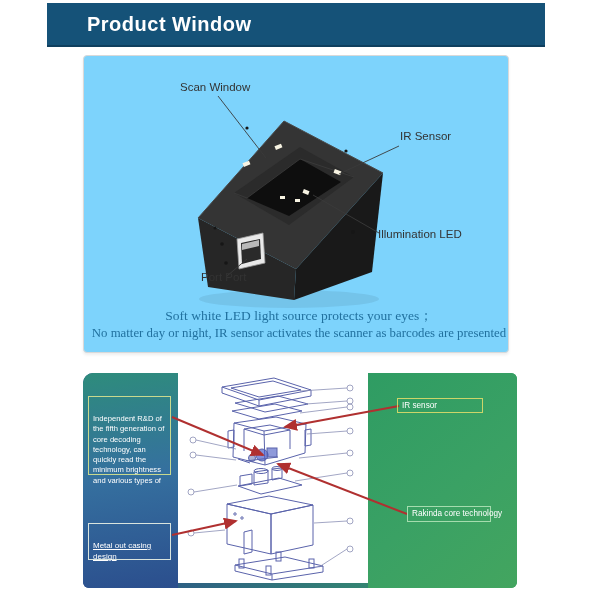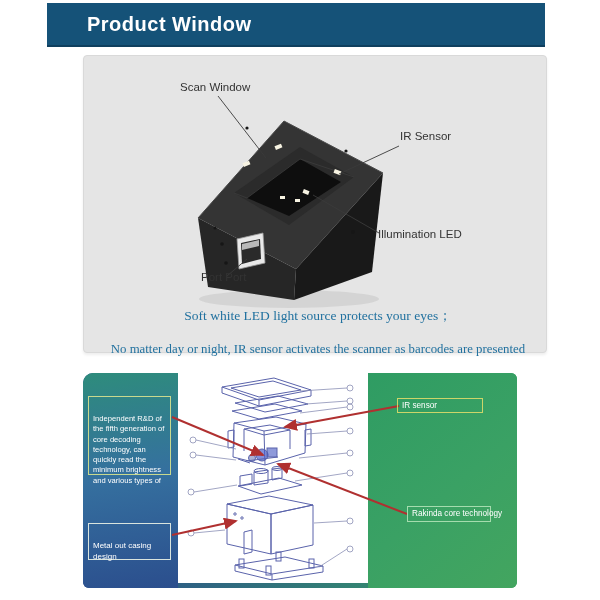--- a/index.html
+++ b/index.html
@@ -11,33 +11,33 @@
   .header-bar{
     position:absolute;left:47px;top:3px;width:498px;height:44px;
     background:#155278;border-bottom:2px solid #0f3f5e;box-sizing:border-box;
   }
   .header-bar .title{
     display:block;padding-left:40px;line-height:42px;color:#ffffff;
     font-size:20px;font-weight:bold;letter-spacing:.5px;
   }
   
   .photo-card{
-    position:absolute;left:83px;top:55px;width:464px;height:298px;
-    background:#e5e5e5;border:1px solid #d9d9d9;border-radius:4px;
+    position:absolute;left:83px;top:55px;width:426px;height:298px;
+    background:#7dd3fc;border:1px solid #d9d9d9;border-radius:4px;
     box-shadow:0 2px 3px rgba(0,0,0,.07);box-sizing:border-box;
   }
   .photo-card svg{position:absolute;left:0;top:0;}
   .pc-label{
     position:absolute;font-size:11.5px;color:#333333;white-space:nowrap;
   }
   .caption{
     position:absolute;left:3px;width:100%;text-align:center;color:#21719f;font-family:Liberation Serif, serif;
   }
   .caption.l1{top:251px;font-size:13.5px;}
-  .caption.l2{top:270px;font-size:12.8px;margin-top:16px;}
+  .caption.l2{top:270px;font-size:12.8px;}
   
   .exploded{
     position:absolute;left:83px;top:373px;width:434px;height:215px;
     background:linear-gradient(to right,#2b4e8d,#38a164);
     border-radius:10px 6px 6px 6px;overflow:hidden;
   }
   .panel-left{
     position:absolute;left:0;top:0;width:95px;height:100%;
     background:linear-gradient(172deg,#2e8c7c 0%,#35709f 48%,#2b4e8d 100%);
   }
@@ -47,21 +47,21 @@
   }
   .strip{
     position:absolute;left:95px;top:0;width:190px;height:210px;background:#ffffff;
   }
   .arrows{position:absolute;left:0;top:0;z-index:3;}
   .callout{
     position:absolute;z-index:4;color:#ffffff;box-sizing:border-box;
     font-size:7.6px;line-height:1.35;padding:17px 4px;
   }
   .callout.rd{left:5px;top:23px;width:83px;height:79px;border:1px solid #c8d98e;}
-  .callout.metal{left:5px;top:150px;width:83px;height:37px;border:1px solid #d9e4de;font-size:8px;}
+  .callout.metal{left:5px;top:150px;width:83px;height:37px;border:1px solid #d9e4de;font-size:8px;text-decoration:underline;}
   .callout.ir{left:314px;top:25px;width:86px;height:15px;border:1px solid #ccd569;font-size:8.2px;line-height:13px;padding:0 4px;}
   .callout.rak{left:324px;top:133px;width:84px;height:16px;border:1px solid #a5dcae;font-size:8.2px;line-height:14px;padding:0 4px;white-space:nowrap;}
 </style>
 </head>
 <body>
 
 <div class="header-bar">
   <span class="title">Product Window</span>
 </div>
 

